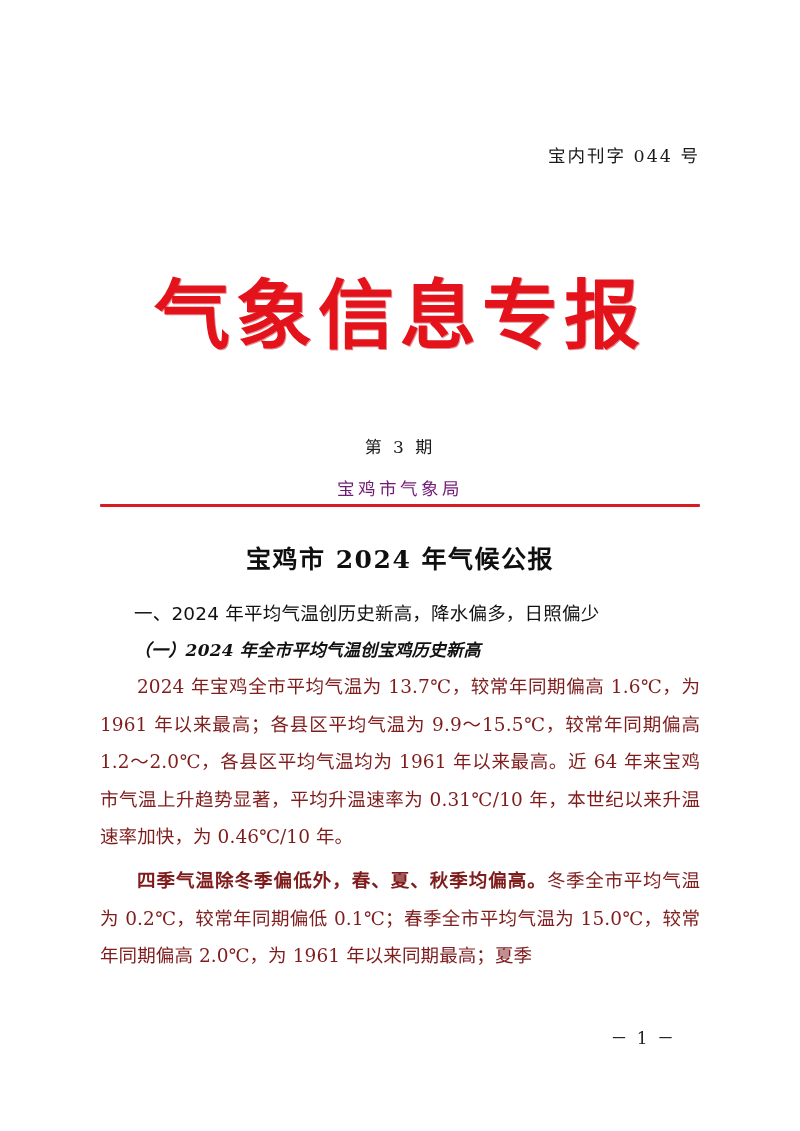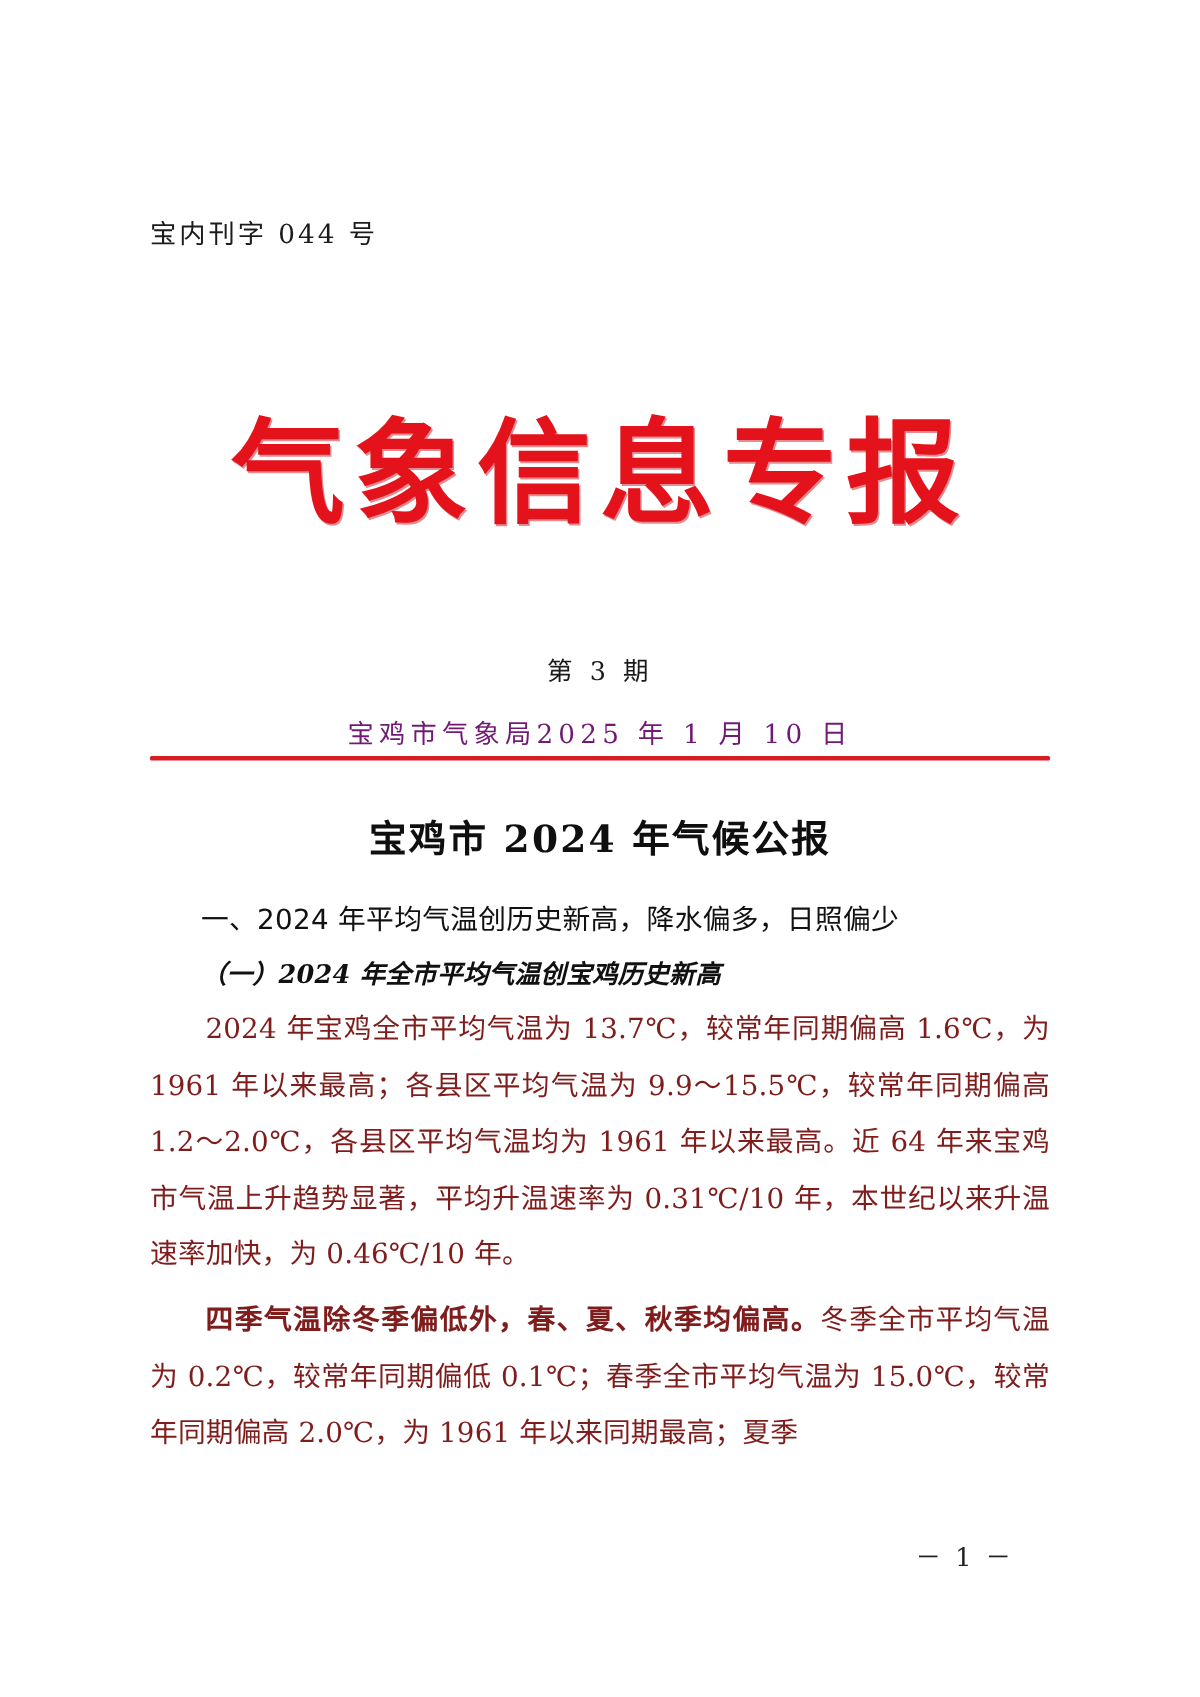--- a/index.html
+++ b/index.html
@@ -26,20 +26,21 @@
     height: 1131px;
     background: #ffffff;
   }
 
   
   .doc-number {
     position: absolute;
     left: 100px;
     top: 142px;
     width: 600px;
+    text-align: right;
     font-size: 17.5px;
     letter-spacing: 2.0px;
     color: #1b1b1b;
     font-family: "DejaVu Serif", "Liberation Serif", serif;
     white-space: nowrap;
   }
 
   .masthead {
     position: absolute;
     left: 0;
@@ -176,21 +177,20 @@
 <div class="page">
 
   <div class="doc-number">宝内刊字 044 号</div>
 
   <div class="masthead">气象信息专报</div>
 
   <div class="issue-no">第 3 期</div>
 
   <div class="imprint">
     <span class="issuer">宝鸡市气象局</span>
-    <span class="date">2025 年 1 月 10 日</span>
   </div>
 
   <div class="red-rule"></div>
 
   <div class="article-title">宝鸡市 2024 年气候公报</div>
 
   <div class="body-col">
 
     <div class="h-level1">一、2024 年平均气温创历史新高，降水偏多，日照偏少</div>
 

